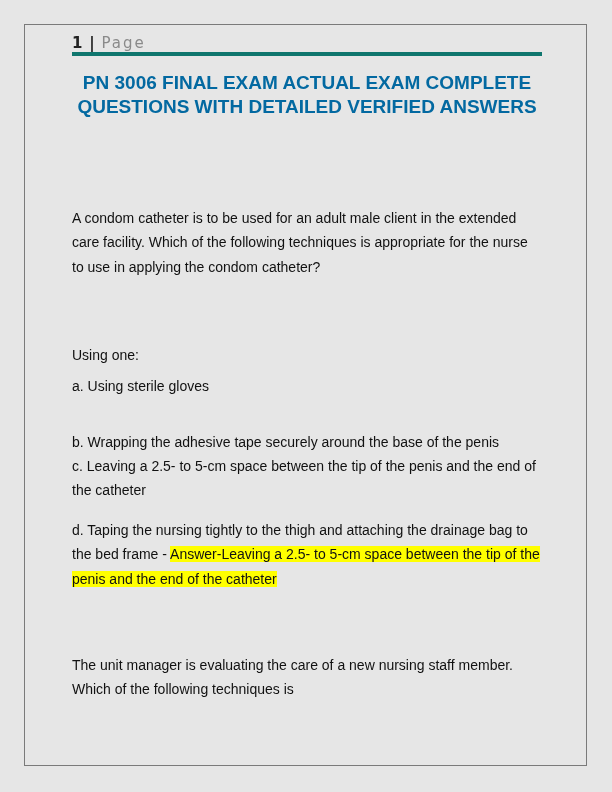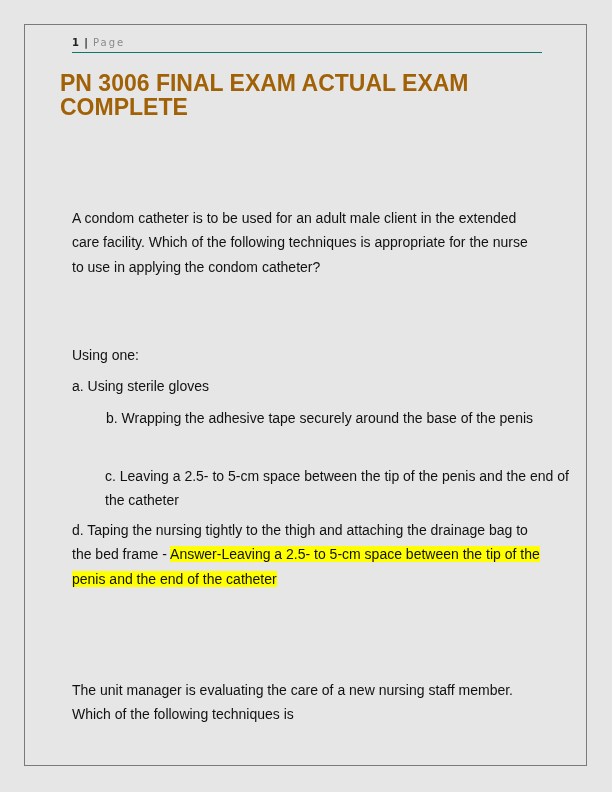--- a/index.html
+++ b/index.html
@@ -22,37 +22,38 @@
       height: 742px;
       border: 1px solid #7a7a7a;
       box-sizing: border-box;
     }
     .header {
       position: absolute;
       left: 72px;
       top: 36px;
       width: 470px;
       height: 16px;
-      border-bottom: 1px solid #0f766e;
+      border-bottom: 4px solid #0f766e;
       font-family: "DejaVu Sans", sans-serif;
-      font-size: 10px;
+      font-size: 15px;
       line-height: 14px;
       color: #222;
     }
     .header .num { font-weight: bold; }
     .header .bar { font-weight: bold; margin: 0 2px; }
     .header .pg { color: #8a8a8a; letter-spacing: 2px; }
     .title {
       position: absolute;
       left: 60px;
       top: 71px;
       width: 494px;
-      color: #a16207;
+      text-align: center;
+      color: #0369a1;
       font-weight: bold;
-      font-size: 23px;
+      font-size: 19px;
       line-height: 24.3px;
     }
     .body-text {
       position: absolute;
       left: 72px;
       width: 470px;
       color: #111;
       font-size: 14px;
       line-height: 24.3px;
     }
@@ -64,29 +65,30 @@
 <div class="page-border"></div>
 
 <div class="header">
   <span class="num">1</span>
   <span class="bar">|</span>
   <span class="pg">Page</span>
 </div>
 
 <div class="title">
   <div>PN 3006 FINAL EXAM ACTUAL EXAM COMPLETE</div>
+  <div>QUESTIONS WITH DETAILED VERIFIED ANSWERS</div>
 </div>
 
 <div class="body-text" style="top:206px;">A condom catheter is to be used for an adult male client in the extended care facility. Which of the following techniques is appropriate for the nurse to use in applying the condom catheter?</div>
 
 <div class="body-text" style="top:343px;">Using one:</div>
 
 <div class="body-text" style="top:374px;">a. Using sterile gloves</div>
 
-<div class="body-text" style="top:406px;margin-left:34px;">b. Wrapping the adhesive tape securely around the base of the penis</div>
+<div class="body-text" style="top:430px;">b. Wrapping the adhesive tape securely around the base of the penis</div>
 
-<div class="body-text" style="top:464px;margin-left:33px;">c. Leaving a 2.5- to 5-cm space between the tip of the penis and the end of the catheter</div>
+<div class="body-text" style="top:454px;">c. Leaving a 2.5- to 5-cm space between the tip of the penis and the end of the catheter</div>
 
 <div class="body-text" style="top:518px;">
   <span>d. Taping the nursing tightly to the thigh and attaching the drainage bag to the bed frame - </span><span class="hl">Answer-Leaving a 2.5- to 5-cm space between the tip of the penis and the end of the catheter</span>
 </div>
 
-<div class="body-text" style="top:653px;margin-top:25px;">The unit manager is evaluating the care of a new nursing staff member. Which of the following techniques is</div>
+<div class="body-text" style="top:653px;">The unit manager is evaluating the care of a new nursing staff member. Which of the following techniques is</div>
 
 </body></html>

